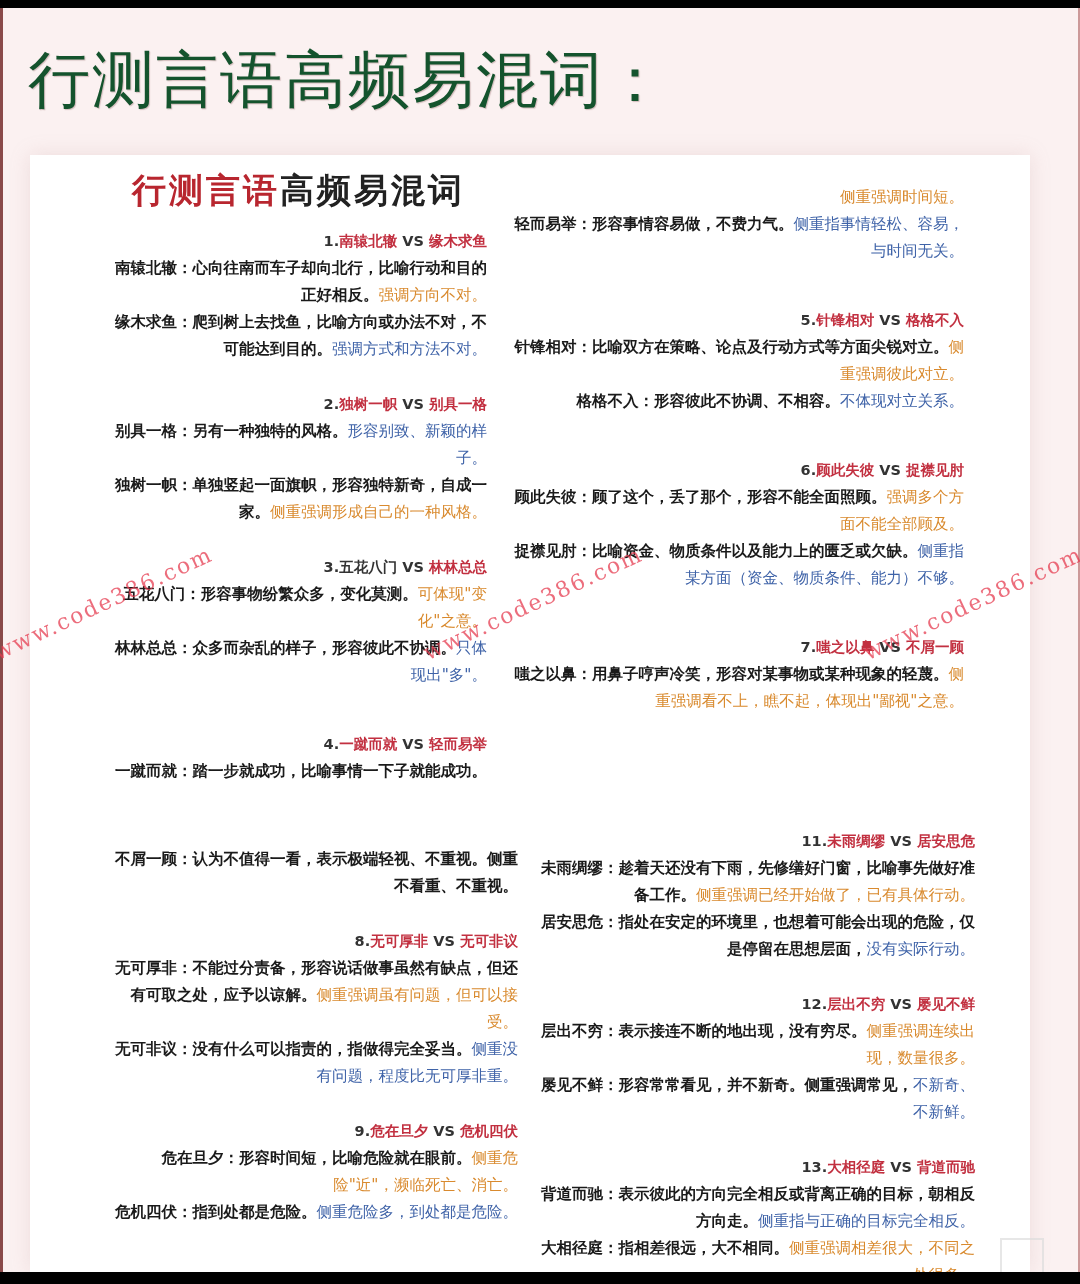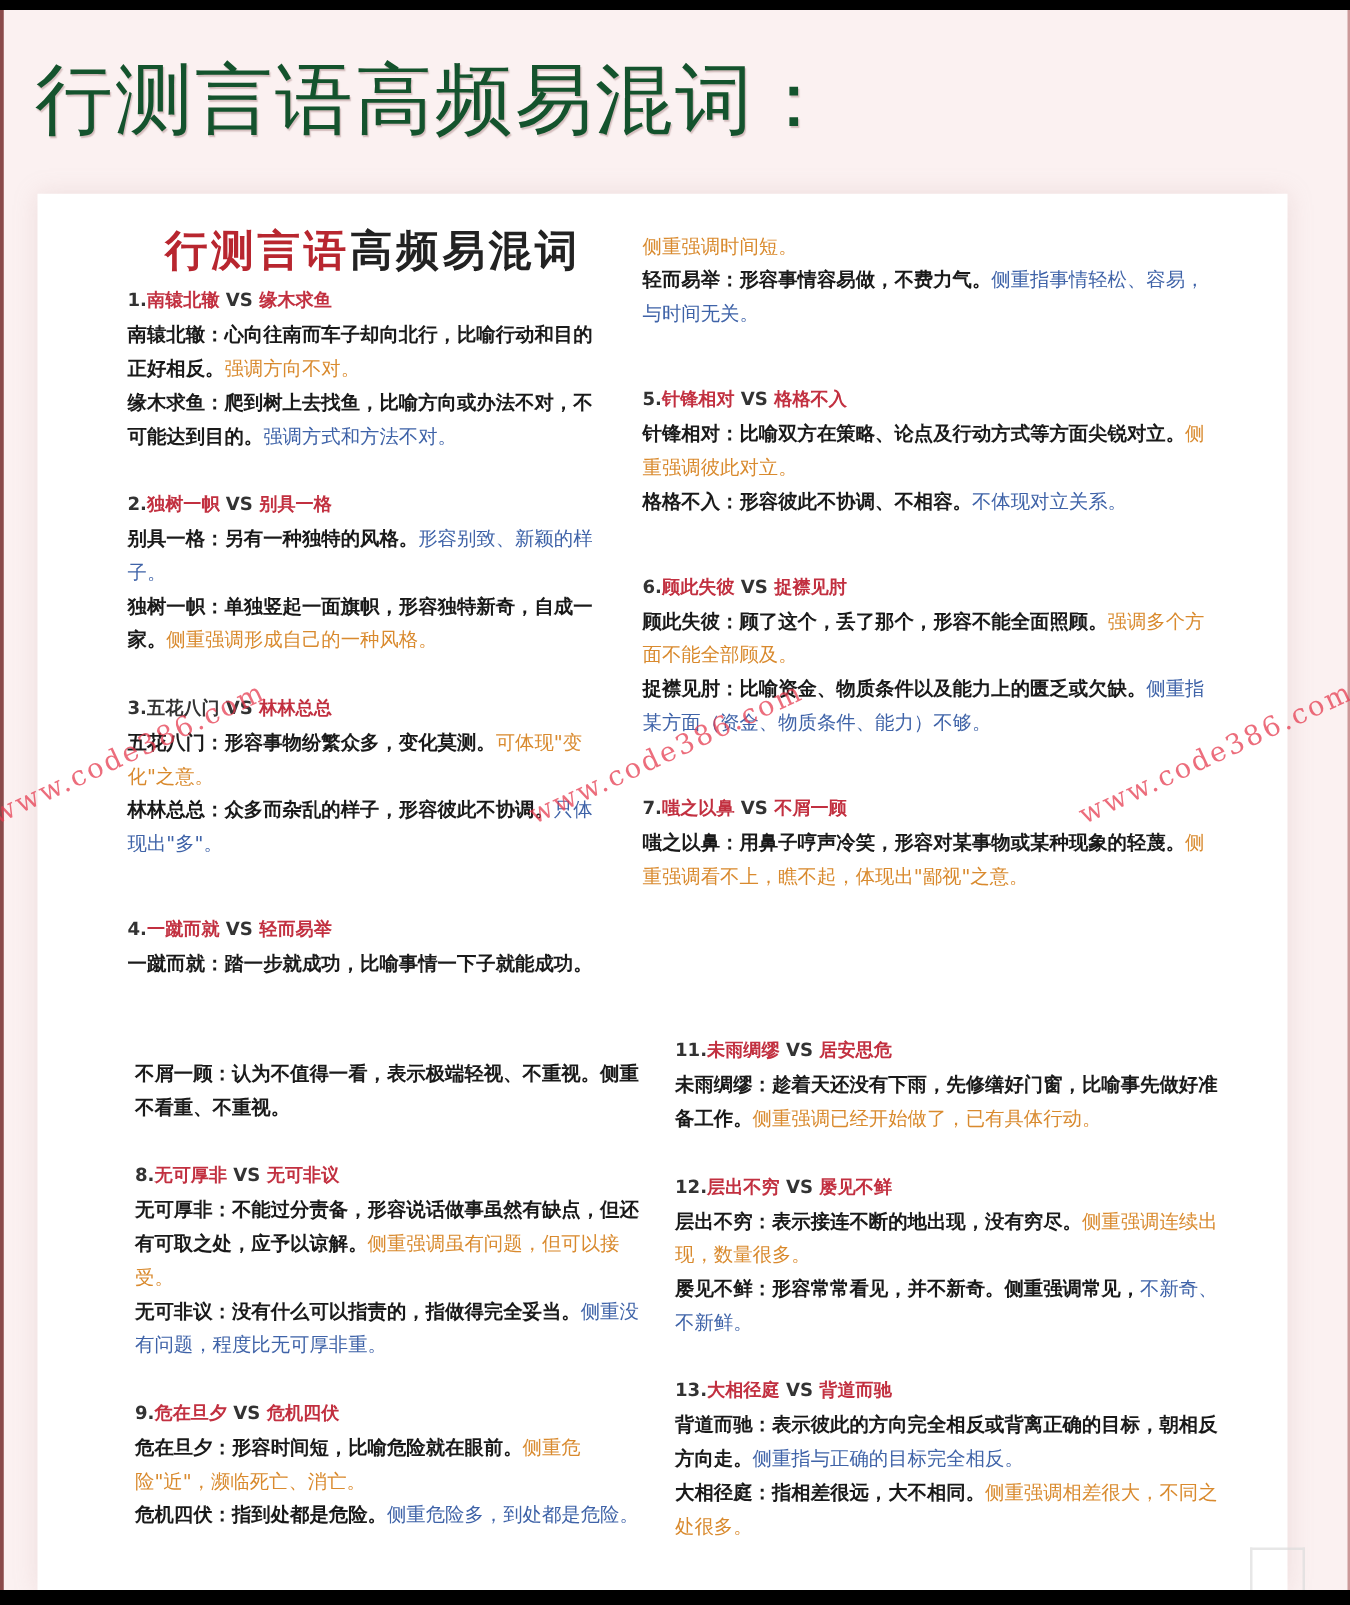--- a/index.html
+++ b/index.html
@@ -17,26 +17,26 @@
     font-size:62px; color:#14532d; letter-spacing:2px;
     font-family:"DejaVu Sans", sans-serif; font-weight:normal;
     text-shadow:1px 1px 1px rgba(90,30,30,0.25);
   }
   .sheet {
     position:absolute; left:30px; top:155px; width:1000px; height:1117px;
     background:#ffffff;
     box-shadow:0 0 18px rgba(200,160,160,0.25);
   }
   .sheet-title {
-    position:absolute; left:132px; top:178px;
+    position:absolute; left:132px; top:168px;
     font-size:34px; color:#222; letter-spacing:3px; font-weight:bold;
   }
   .sheet-title .red { color:#b8262f; }
   .col { position:absolute; font-size:15.5px; line-height:27px; color:#1a1a1a; font-weight:bold; }
-  .col p { margin:0; }
+  .col p { margin:0;text-align:right; }
   .h { color:#333; font-size:14.5px; margin-top:14px !important; }
   .h .r { color:#c23040; }
   .o { color:#d98a2e; font-weight:normal; }
   .b { color:#3f63a8; font-weight:normal; }
   .gap { height:14px; }
   .watermark {
     position:absolute; font-family:"DejaVu Serif", serif; font-size:22px;
     color:rgba(230,60,80,0.75); transform:rotate(-25deg); transform-origin:left bottom;
     letter-spacing:2px; white-space:nowrap;
   }
@@ -109,20 +109,21 @@
   <p><span>危机四伏：指到处都是危险。</span><span class="b">侧重危险多，到处都是危险。</span></p>
   <div class="gap"></div>
     <div class="gap"></div>
   <p class="h"><span>10.</span><span class="r">取长补短</span> <span>VS</span> <span class="r">博采众长</span></p>
   <p><span>取长补短：表示同类事物中吸取这个的长处来弥补</span></p>
 </div>
 
 <div class="col" style="left:540px; top:828px; width:435px;">
   <p class="h" style="margin-top:0 !important"><span>11.</span><span class="r">未雨绸缪</span> <span>VS</span> <span class="r">居安思危</span></p>
   <p><span>未雨绸缪：趁着天还没有下雨，先修缮好门窗，比喻事先做好准备工作。</span><span class="o">侧重强调已经开始做了，已有具体行动。</span></p>
+  <p><span>居安思危：指处在安定的环境里，也想着可能会出现的危险，仅是停留在思想层面，</span><span class="b">没有实际行动。</span></p>
   <div class="gap"></div>
   <p class="h"><span>12.</span><span class="r">层出不穷</span> <span>VS</span> <span class="r">屡见不鲜</span></p>
   <p><span>层出不穷：表示接连不断的地出现，没有穷尽。</span><span class="o">侧重强调连续出现，数量很多。</span></p>
   <p><span>屡见不鲜：形容常常看见，并不新奇。侧重强调常见，</span><span class="b">不新奇、不新鲜。</span></p>
   <div class="gap"></div>
   <p class="h"><span>13.</span><span class="r">大相径庭</span> <span>VS</span> <span class="r">背道而驰</span></p>
   <p><span>背道而驰：表示彼此的方向完全相反或背离正确的目标，朝相反方向走。</span><span class="b">侧重指与正确的目标完全相反。</span></p>
   <p><span>大相径庭：指相差很远，大不相同。</span><span class="o">侧重强调相差很大，不同之处很多。</span></p>
 </div>
 

